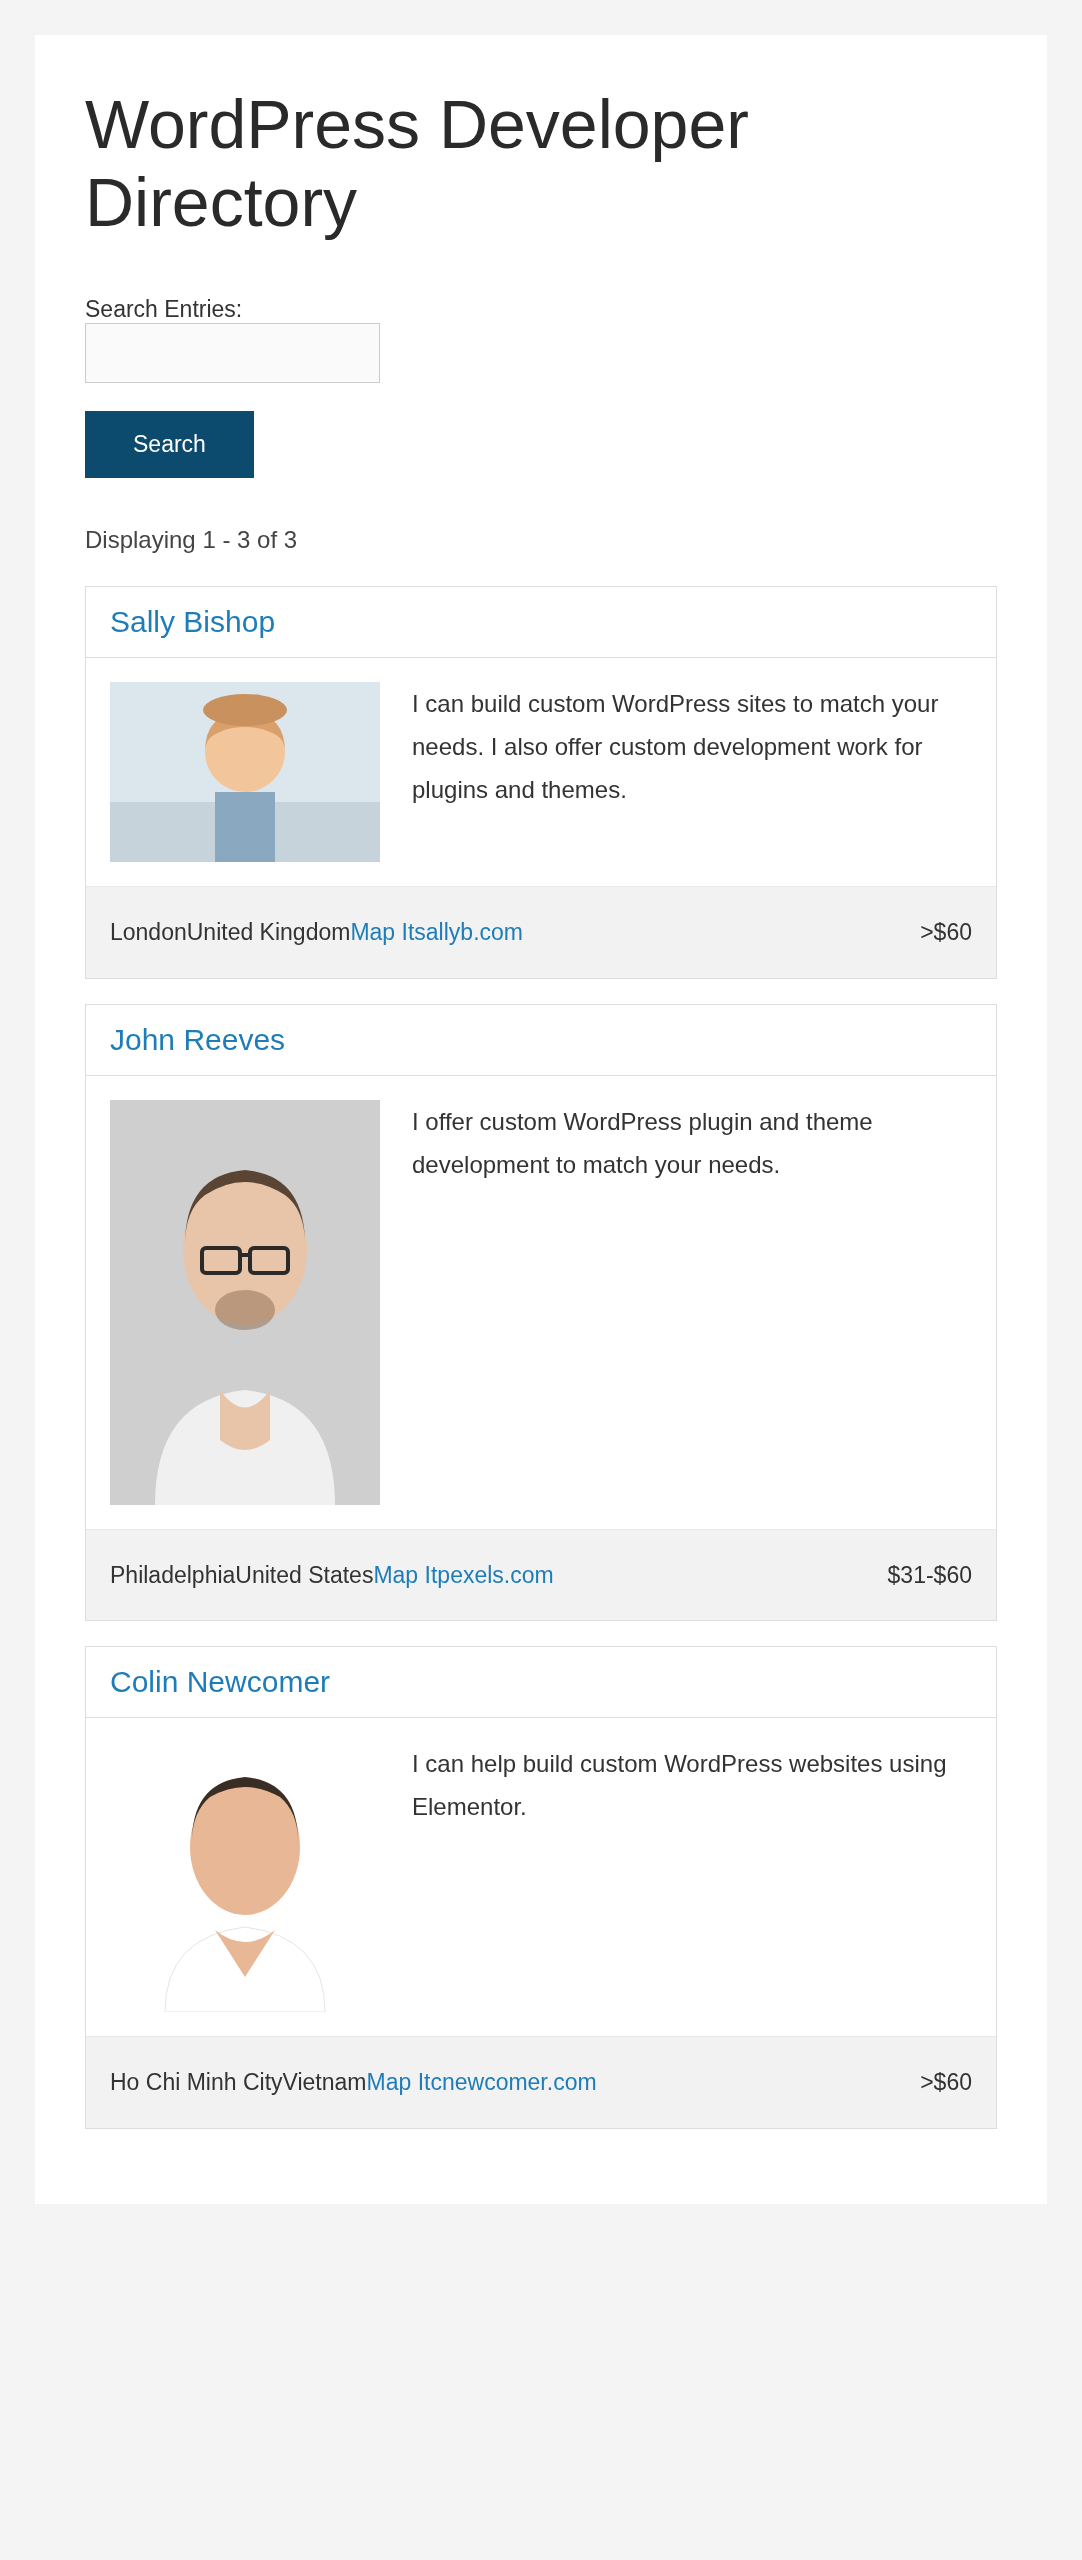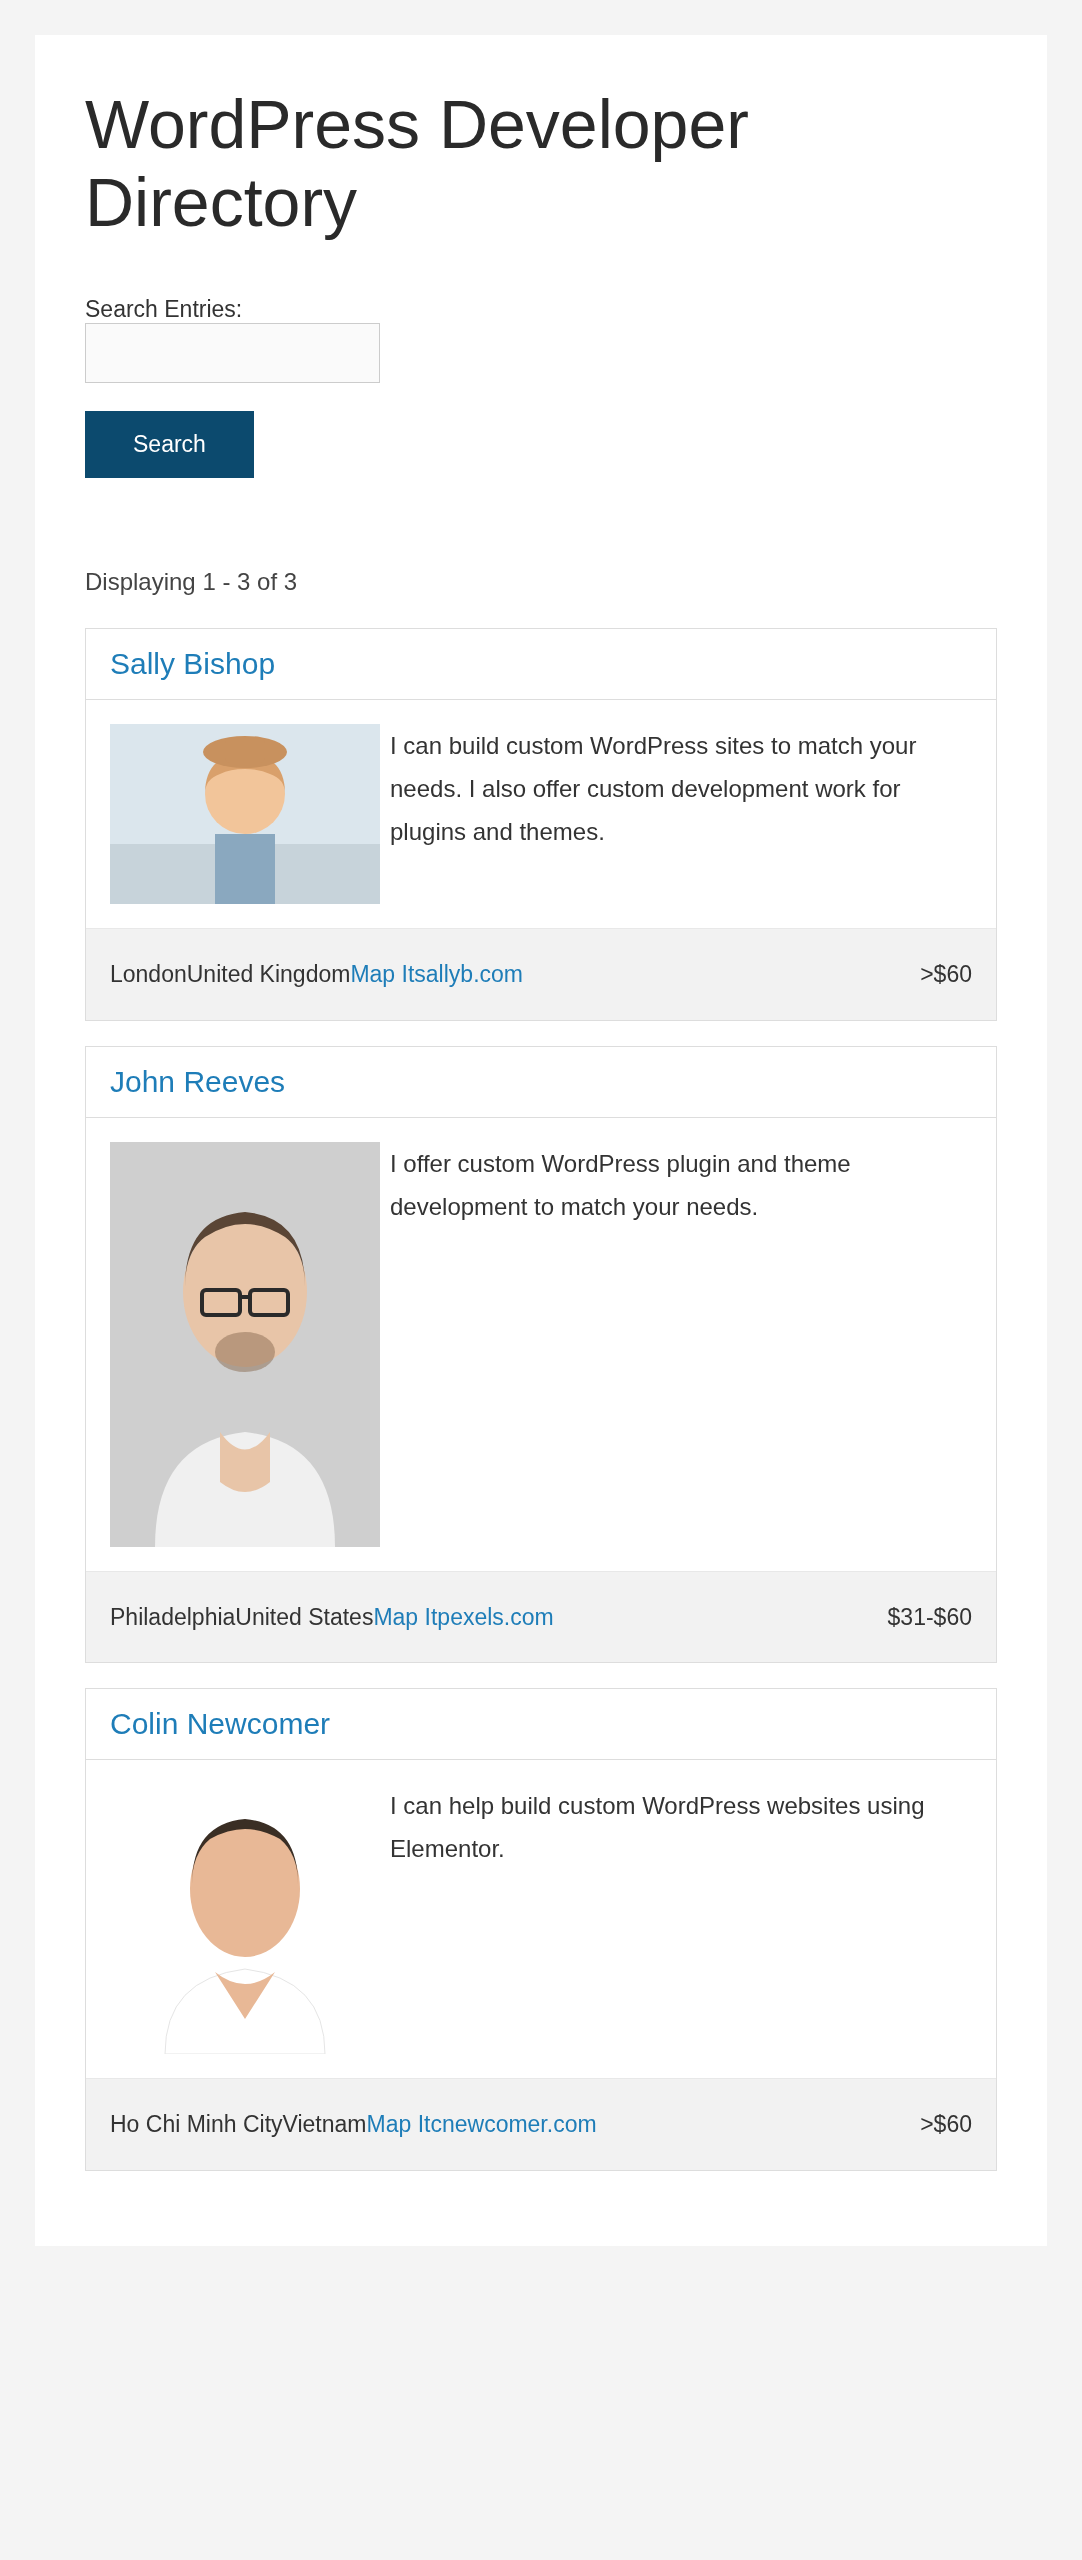--- a/index.html
+++ b/index.html
@@ -48,41 +48,40 @@
       border: none;
       padding: 20px 48px;
       font-size: 23px;
       cursor: pointer;
       margin-bottom: 48px;
     }
     .results-count {
       font-size: 24px;
       color: #444;
       margin-bottom: 32px;
-      margin-top: 42px;
     }
     .entry {
       border: 1px solid #ddd;
       margin-bottom: 25px;
     }
     .entry-header {
       padding: 18px 24px;
       border-bottom: 1px solid #ddd;
     }
     .entry-name {
       color: #1e7db8;
       font-size: 30px;
       font-weight: 400;
       text-decoration: none;
       cursor: pointer;
     }
     .entry-body {
       display: flex;
       padding: 24px;
-      gap: 10px;
+      gap: 32px;
       align-items: flex-start;
     }
     .avatar {
       width: 270px;
       flex-shrink: 0;
       background: #e8e8e8;
       display: flex;
       align-items: center;
       justify-content: center;
       overflow: hidden;

